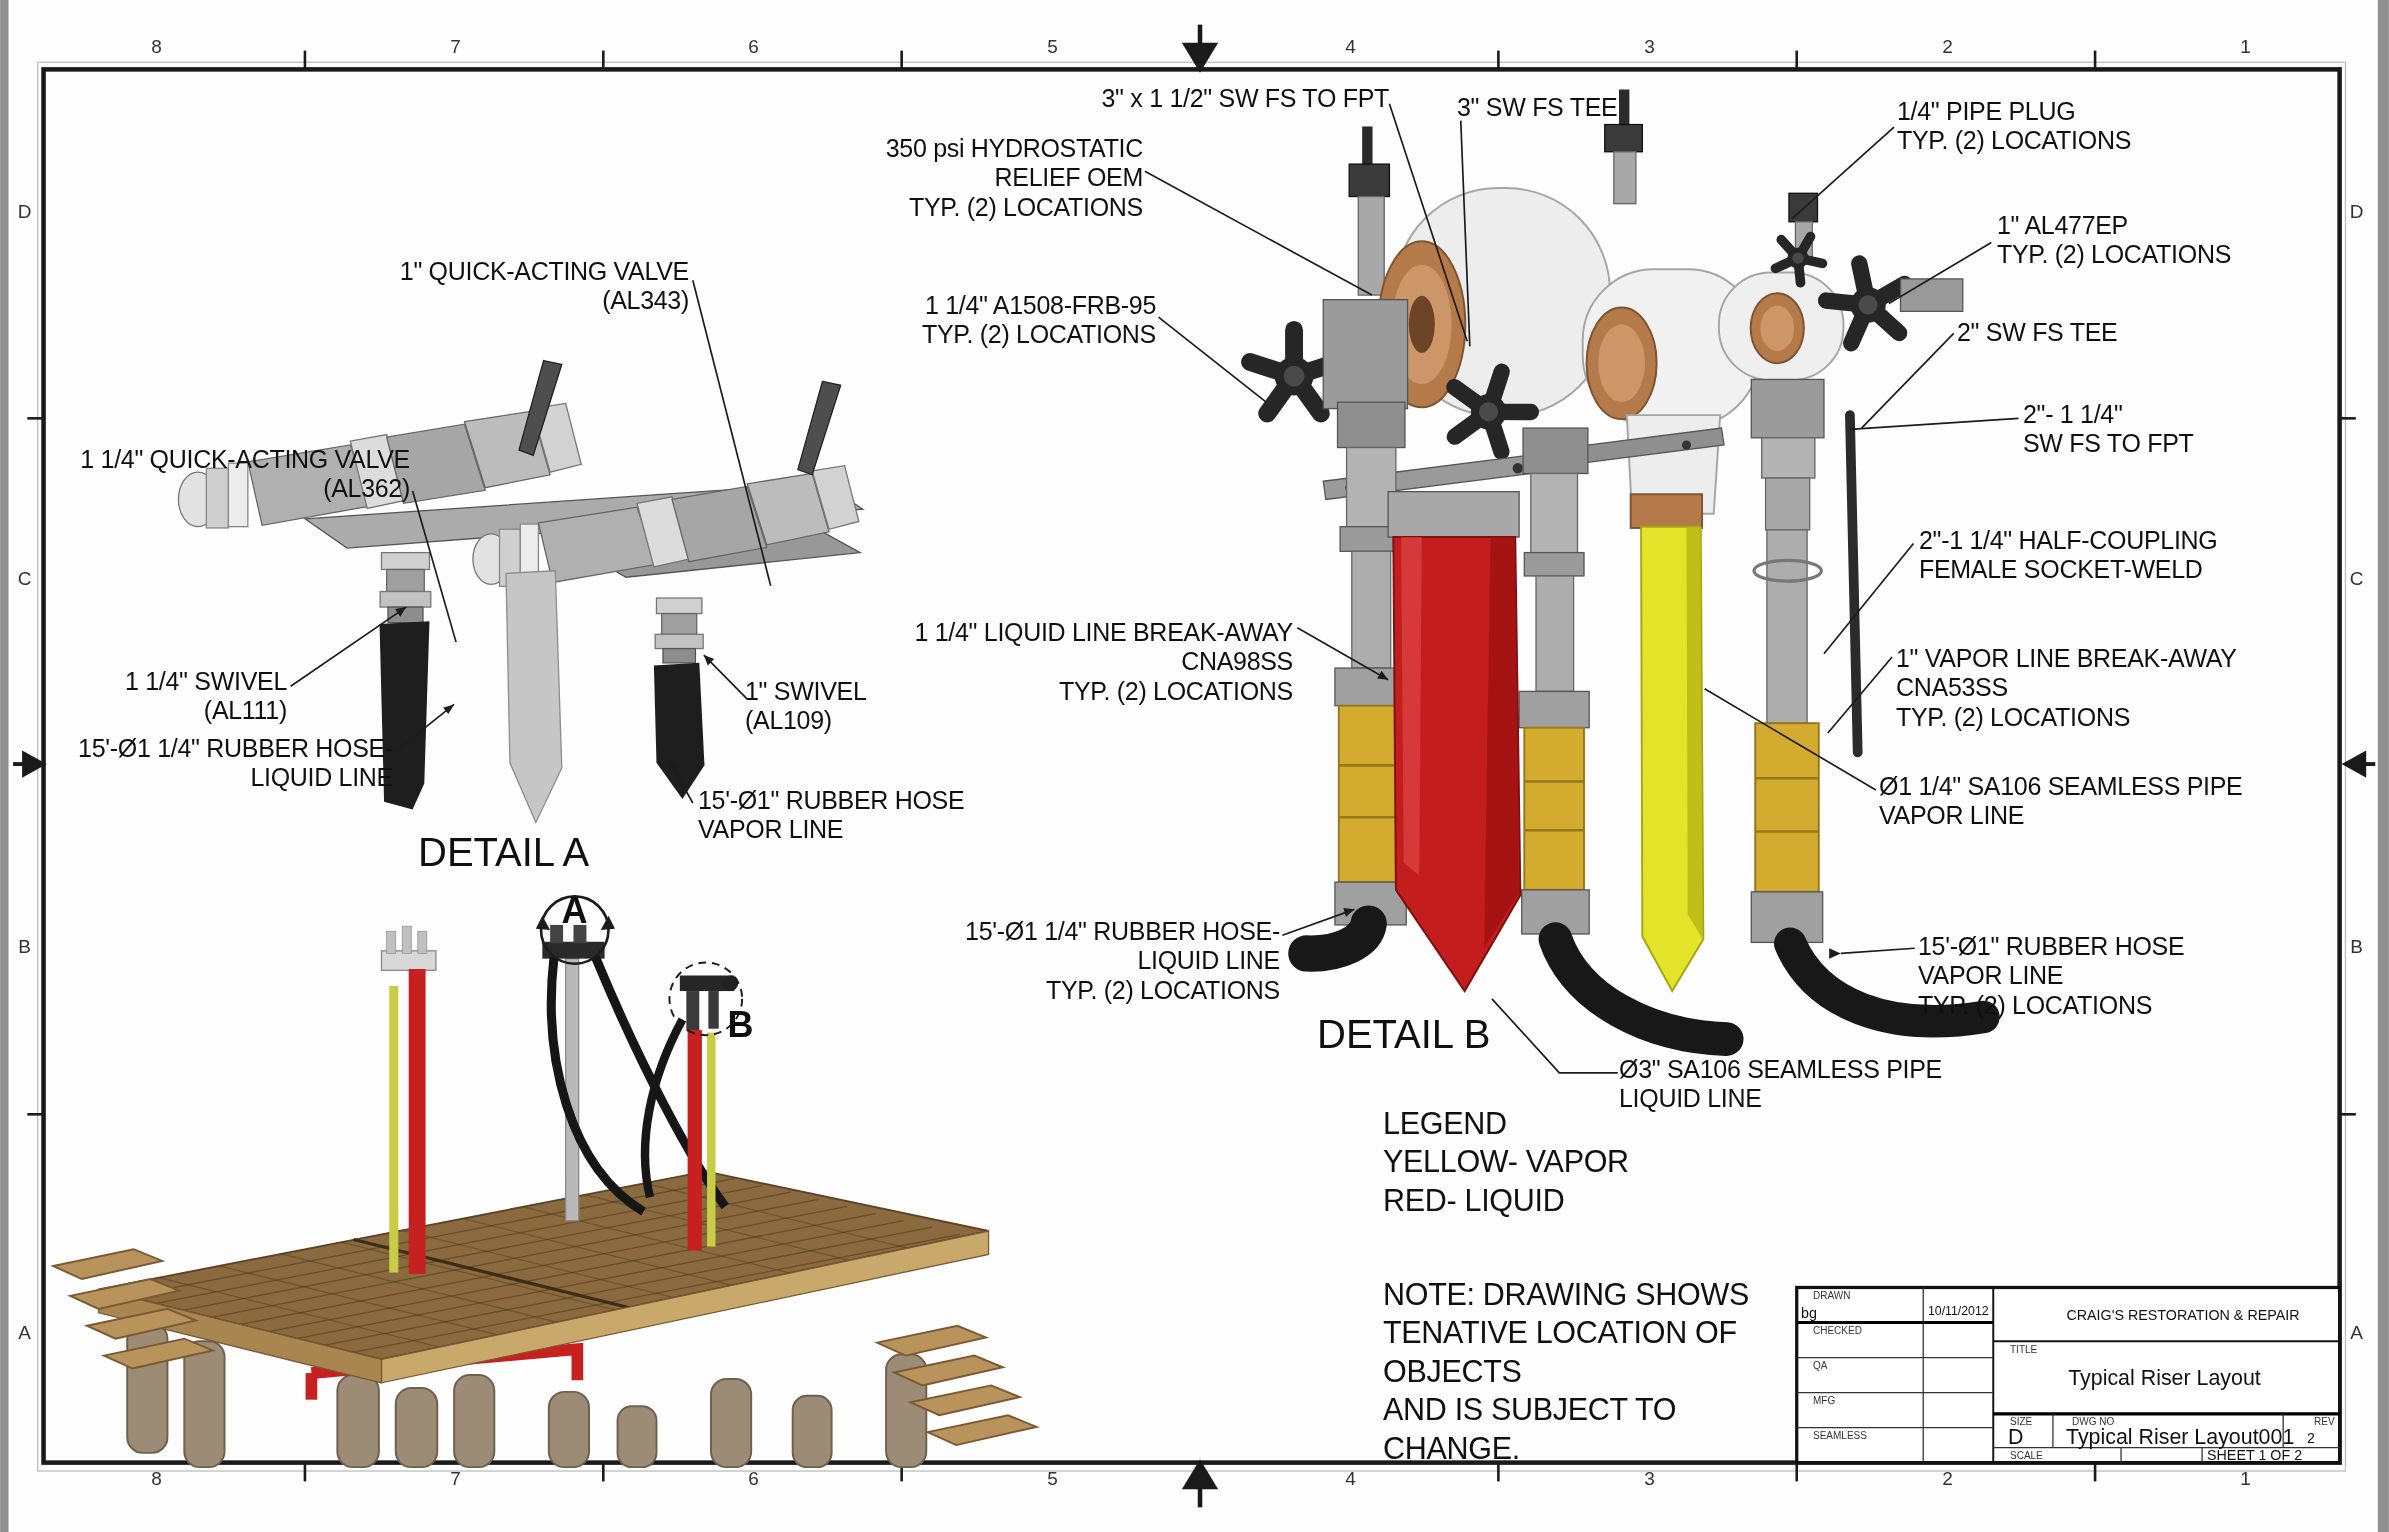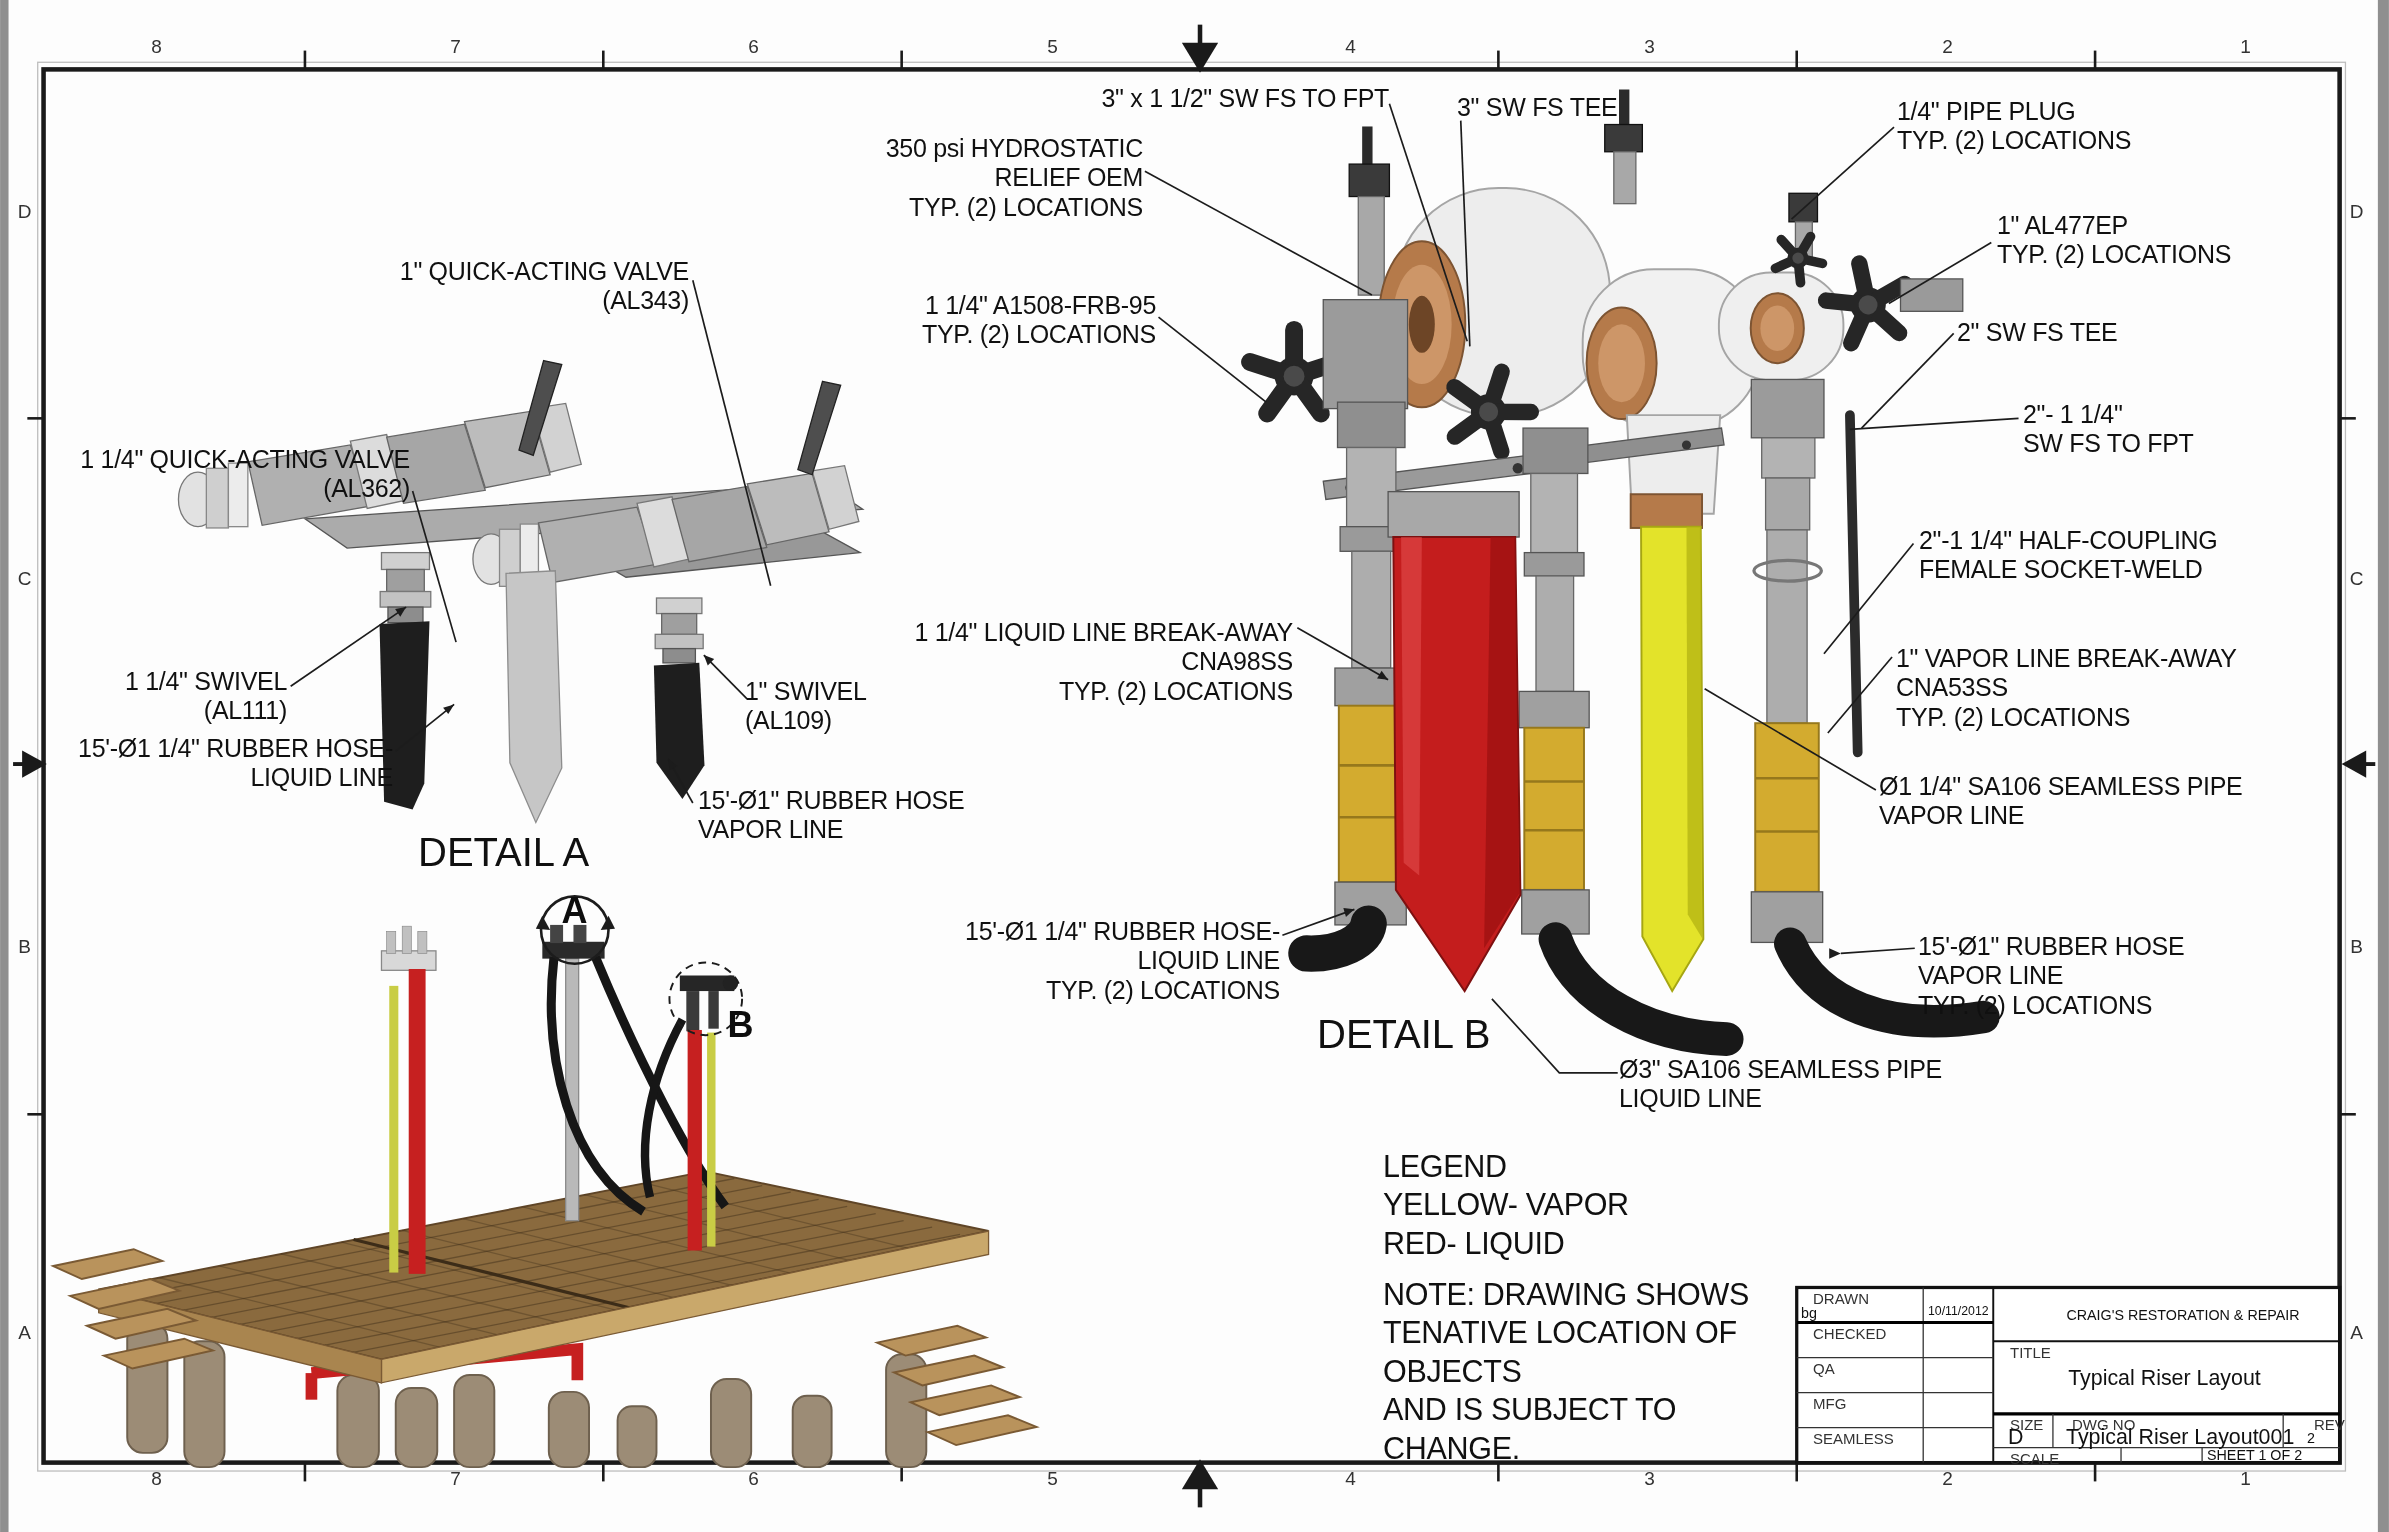--- a/index.html
+++ b/index.html
@@ -5,21 +5,21 @@
   html,body{margin:0;padding:0;background:#ffffff;}
   .sheet{position:relative;width:2389px;height:1532px;background:#fdfdfd;overflow:hidden;
          font-family:"Liberation Sans",sans-serif;}
   .art{position:absolute;left:0;top:0;}
   .lb{position:absolute;font-size:25px;line-height:1.17;color:#101010;white-space:pre-line;letter-spacing:-0.3px;}
   .ra{text-align:right;}
   .ttl{font-size:40px;letter-spacing:0;}
   .big{font-size:30.5px;line-height:1.26;}
   .zone{position:absolute;font-size:19px;color:#333;width:31px;text-align:center;}
   .co{position:absolute;font-size:36px;font-weight:600;color:#0d0d0d;width:39px;text-align:center;}
-  .tbs{position:absolute;font-size:15px;color:#333;padding-left:12px;}
+  .tbs{position:absolute;font-size:10px;color:#333;padding-left:12px;}
   .tbv{position:absolute;font-size:14.3px;color:#111;}
   .tbt{position:absolute;font-size:21.4px;color:#111;}
   .tbc{position:absolute;font-size:14.3px;color:#111;text-align:center;}
 </style>
 </head>
 <body>
 
 <div class="sheet">
 
   <svg class="art" width="2389" height="1532" viewBox="0 0 3683 2362">
@@ -409,21 +409,21 @@
   <div class="lb ra" style="right:1109px;top:917px">15'-Ø1 1/4" RUBBER HOSE-
 LIQUID LINE
 TYP. (2) LOCATIONS</div>
   <div class="lb" style="left:1918px;top:932px">15'-Ø1" RUBBER HOSE
 VAPOR LINE
 TYP. (2) LOCATIONS</div>
   <div class="lb ttl" style="left:1317px;top:1011px">DETAIL B</div>
   <div class="lb" style="left:1619px;top:1055px">Ø3" SA106 SEAMLESS PIPE
 LIQUID LINE</div>
 
-  <div class="lb big" style="left:1383px;top:1147px">LEGEND
+  <div class="lb big" style="left:1383px;top:1104px">LEGEND
 YELLOW- VAPOR
 RED- LIQUID</div>
   <div class="lb big" style="left:1383px;top:1275px">NOTE: DRAWING SHOWS
 TENATIVE LOCATION OF
 OBJECTS
 AND IS SUBJECT TO
 CHANGE.</div>
 
   <div class="co" style="left:555px;top:890px">A</div>
   <div class="co" style="left:721px;top:1004px">B</div>

